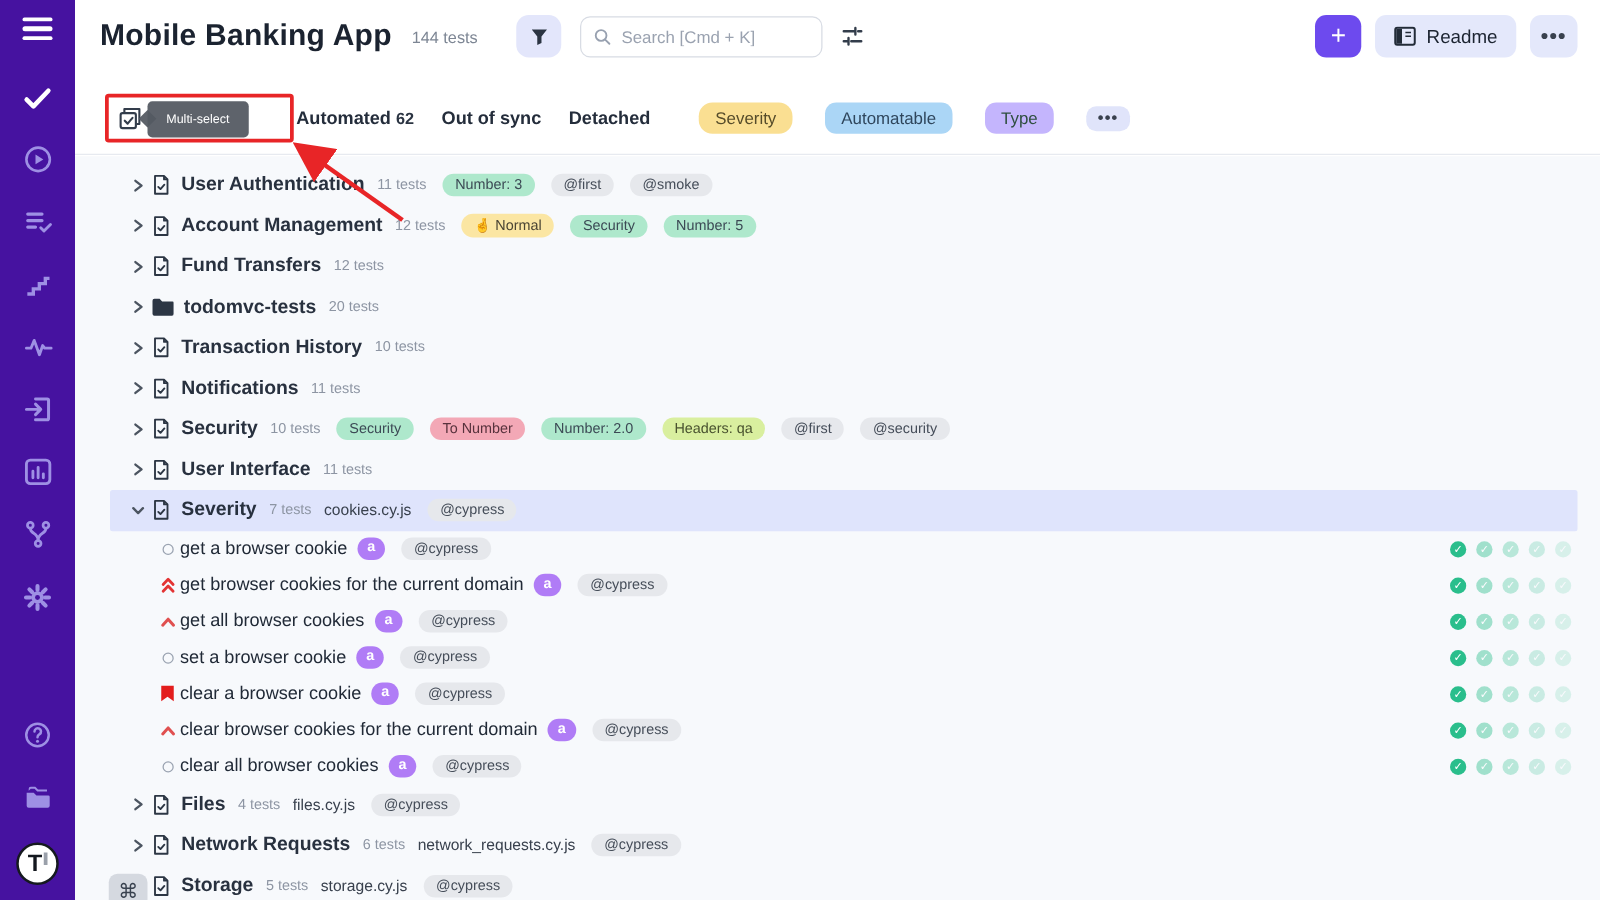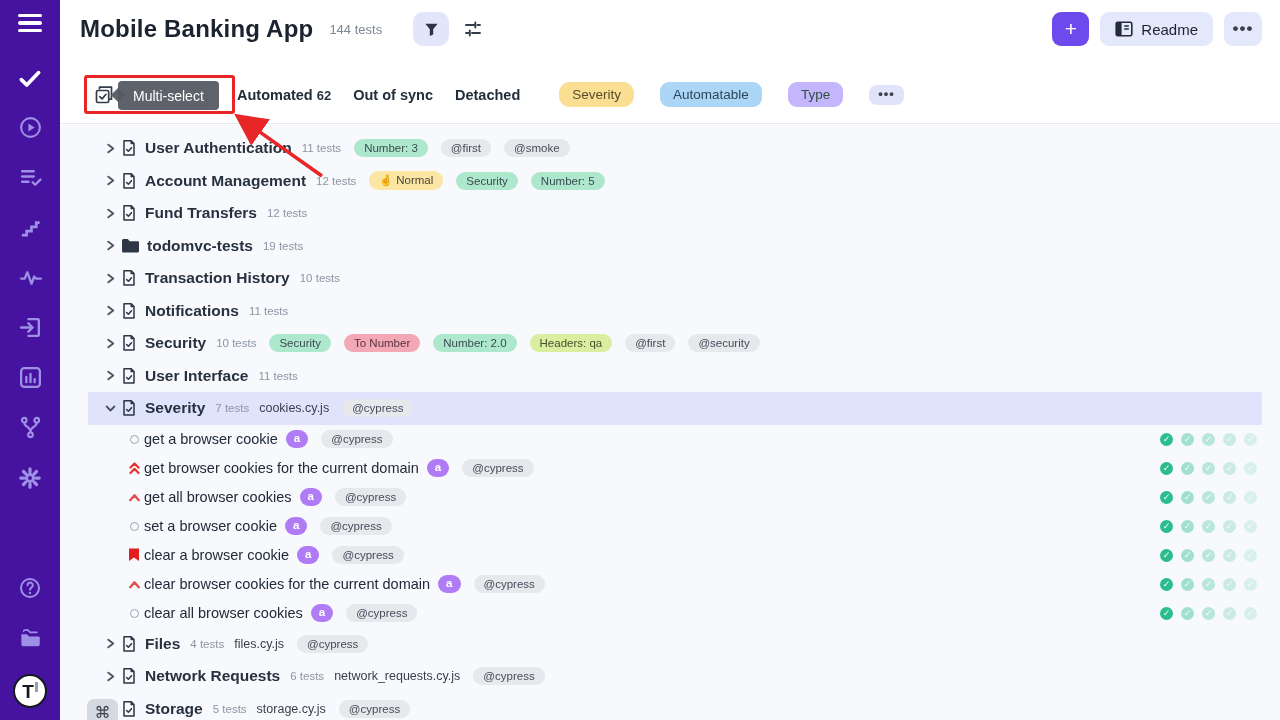--- a/index.html
+++ b/index.html
@@ -39,21 +39,21 @@
   .tfilter + .tfilter { margin-left:22px; }
   .fcount { font-size:13px; font-weight:600; color:#2b3442; }
   .fpills { display:flex; align-items:center; gap:26px; margin-left:39px; }
   .fpill { font-size:13.5px; padding:5px 13px; border-radius:9px; cursor:pointer; }
   .pv-yellow-pill { background:#FADF92; color:#564c2a;border-radius:11px; }
   .pv-blue-pill  { background:#ABD6F6; color:#2f465c; }
   .pv-green-pill { background:#c4b5fd; color:#2f4f40; }
   .pill-more { margin-left:26px; background:#E0E4FA; border-radius:8px; padding:1px 9px 4px; font-size:13px; font-weight:700; color:#39414e; cursor:pointer; letter-spacing:1px; }
 
   
-  .tooltip { position:absolute; left:118px; top:81px; height:29px; background:rgba(84,89,98,.94); color:#fff; font-size:14px; display:flex; align-items:center; padding:0 15px; border-radius:4px; z-index:55; }
+  .tooltip { position:absolute; left:118px; top:81px; height:29px; background:rgba(84,89,98,.94); color:#fff; font-size:10px; display:flex; align-items:center; padding:0 15px; border-radius:4px; z-index:55; }
   .tooltip:before { content:""; position:absolute; left:-5px; top:9px; width:10px; height:10px; background:rgba(84,89,98,.94); transform:rotate(45deg); }
   .anno-rect { position:absolute; left:84px; top:75px; width:151px; height:39px; border:3px solid #E82527; border-radius:3px; z-index:60; pointer-events:none; }
   .anno-arrow { position:absolute; left:226px; top:106px; z-index:60; pointer-events:none; }
 
   
   .content { position:absolute; left:0; top:125px; width:1220px; height:690px; background:#F7F9FC; overflow:hidden; padding-top:7px; }
   .row { display:flex; align-items:center; margin:0 18px 0 28px; }
   .row.suite { height:32.5px; padding-left:16px; }
   .row.test { height:29px; padding-left:38px; }
   .row.selected { background:#DFE4FC; border-radius:2px; }
@@ -170,20 +170,27 @@
 <div class="main">
 
   <div class="topbar">
     <span class="page-title">Mobile Banking App</span>
     <span class="tests-total">144 tests</span>
     <span class="funnel-btn">
       <svg width="15" height="15" viewBox="0 0 16 16">
           <path d="M1.5 1.8h13L9.8 7.6v5.6L6.2 15V7.6z" fill="#2b3442"></path>
         </svg>
     </span>
+    <label class="searchbox">
+      <svg width="15" height="15" viewBox="0 0 15 15" fill="none" stroke="#98A1B0" stroke-width="1.6" stroke-linecap="round">
+          <circle cx="6.3" cy="6.3" r="4.6"></circle>
+          <path d="M10 10l3.4 3.4"></path>
+        </svg>
+      <input type="text" placeholder="Search [Cmd + K]" style="">
+    </label>
     <span class="tune-btn">
       <svg width="20" height="18" viewBox="0 0 20 18" fill="none" stroke="#333d4b" stroke-width="1.9" stroke-linecap="round">
           <path d="M3 5h8M14.5 5h2.5M12.3 2.4v5.2"></path>
           <path d="M3 13h2.5M9 13h8M6.8 10.4v5.2"></path>
         </svg>
     </span>
     <span class="top-right">
       <span class="plus-btn">+</span>
       <span class="readme-btn">
         <svg width="18" height="16" viewBox="0 0 18 16">
@@ -280,21 +287,21 @@
             <svg width="11" height="11" viewBox="0 0 10 10" fill="none" stroke="#4c5561" stroke-width="1.7" stroke-linecap="round" stroke-linejoin="round">
               <path d="M3 1.5L7.5 5 3 8.5"></path>
             </svg>
           </span>
           <span class="fic">
             <svg width="18" height="16" viewBox="0 0 18 16" fill="#2c3644">
               <path d="M1 2.5A1.5 1.5 0 0 1 2.5 1h4.2l2 2.2H17a1 1 0 0 1 1 1V13a1.5 1.5 0 0 1-1.5 1.5h-14A1.5 1.5 0 0 1 1 13z"></path>
             </svg>
           </span>
           <span class="sname">todomvc-tests</span>
-          <span class="count">19 tests</span>
+          <span class="count">20 tests</span>
         </div>
         <div class="row suite">
           <span class="chev">
             <svg width="11" height="11" viewBox="0 0 10 10" fill="none" stroke="#4c5561" stroke-width="1.7" stroke-linecap="round" stroke-linejoin="round">
               <path d="M3 1.5L7.5 5 3 8.5"></path>
             </svg>
           </span>
           <span class="fic">
             <svg width="16" height="18" viewBox="0 0 16 17" fill="none" stroke="#2c3644" stroke-width="1.5" stroke-linejoin="round">
               <path d="M3 1.2h7.2L13 4v11.5H3z"></path>

